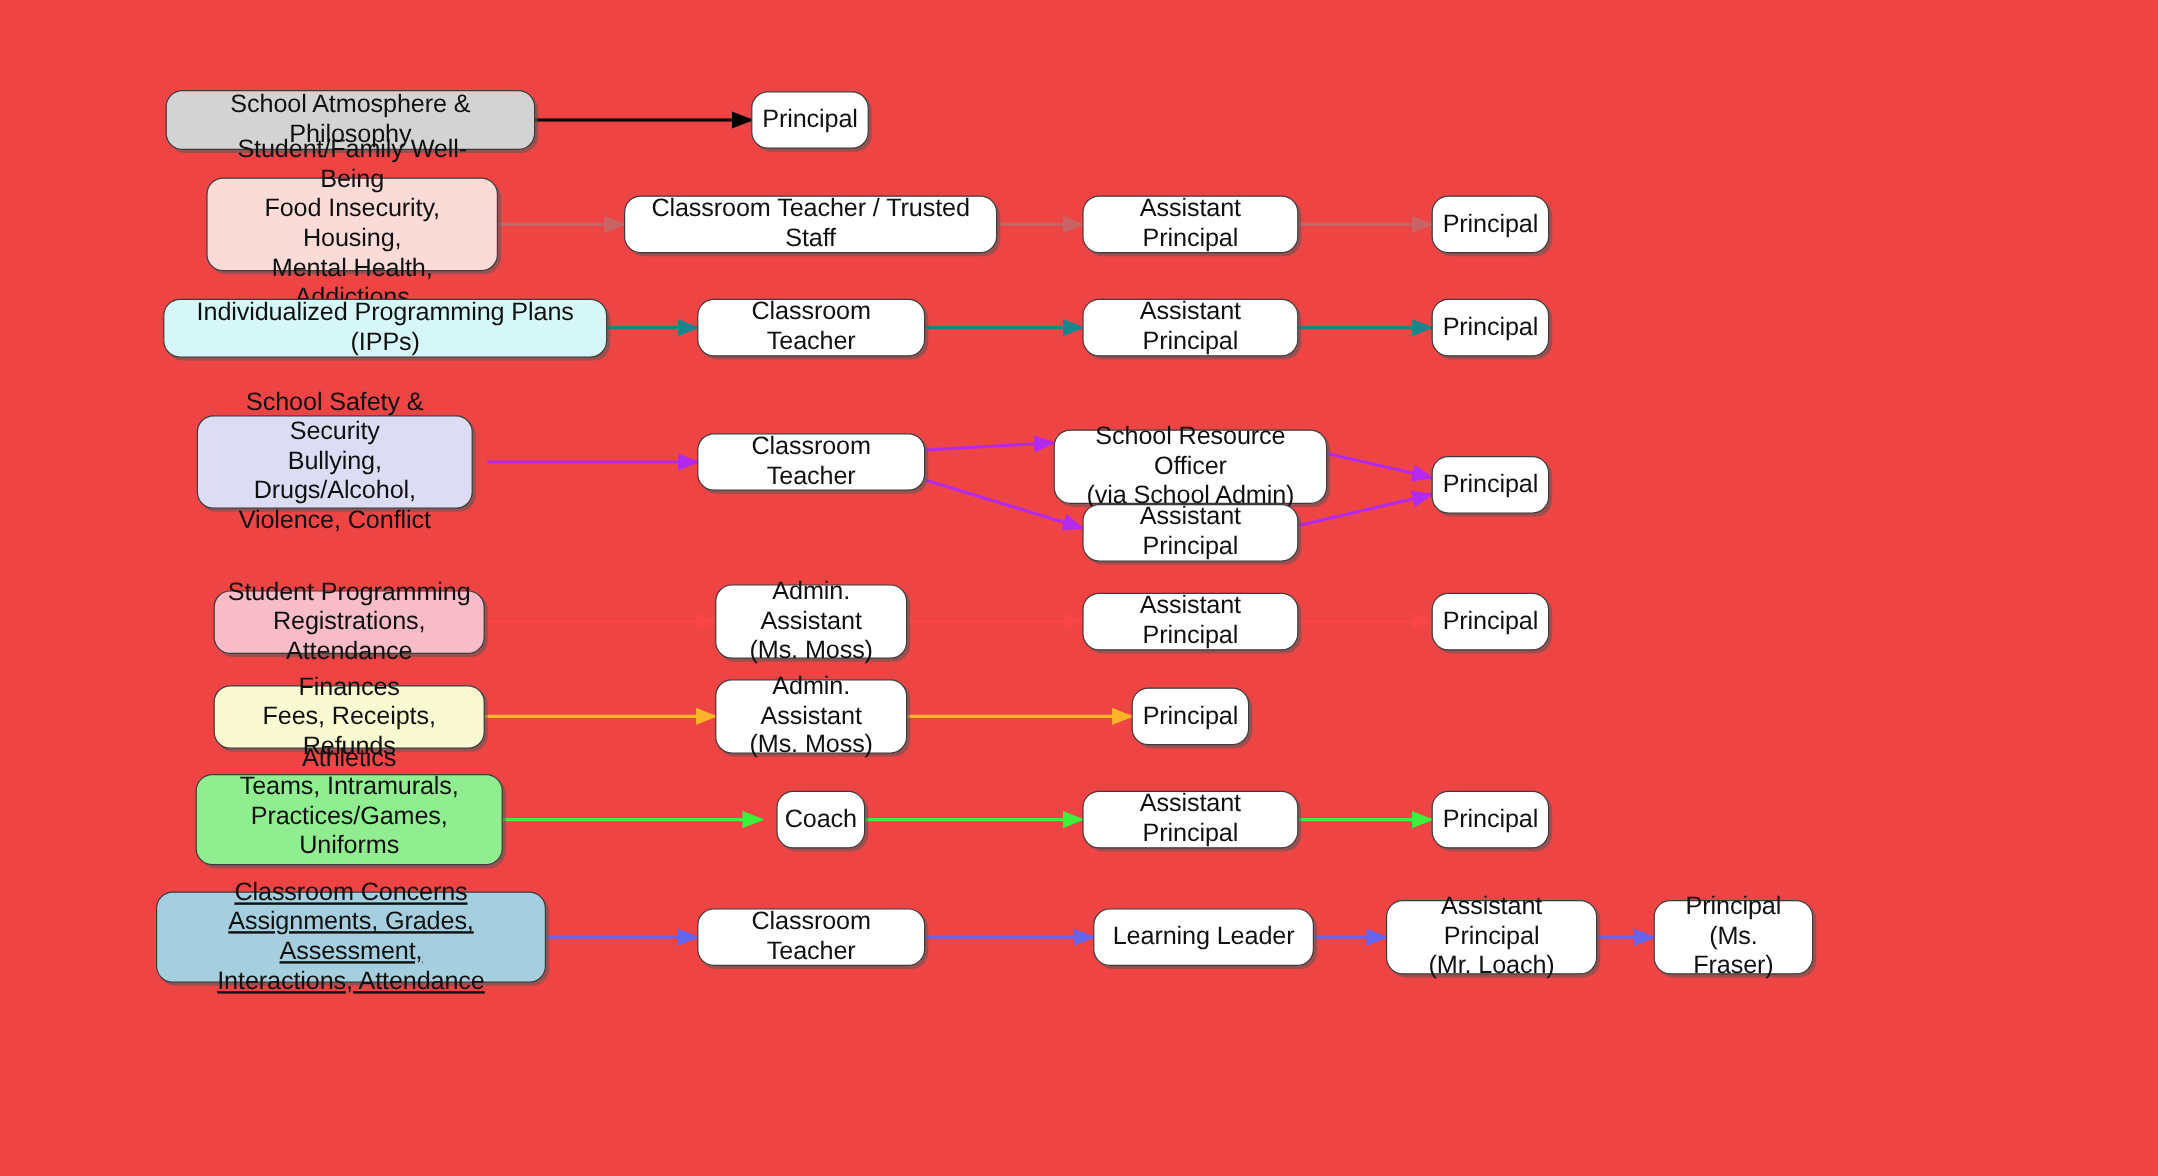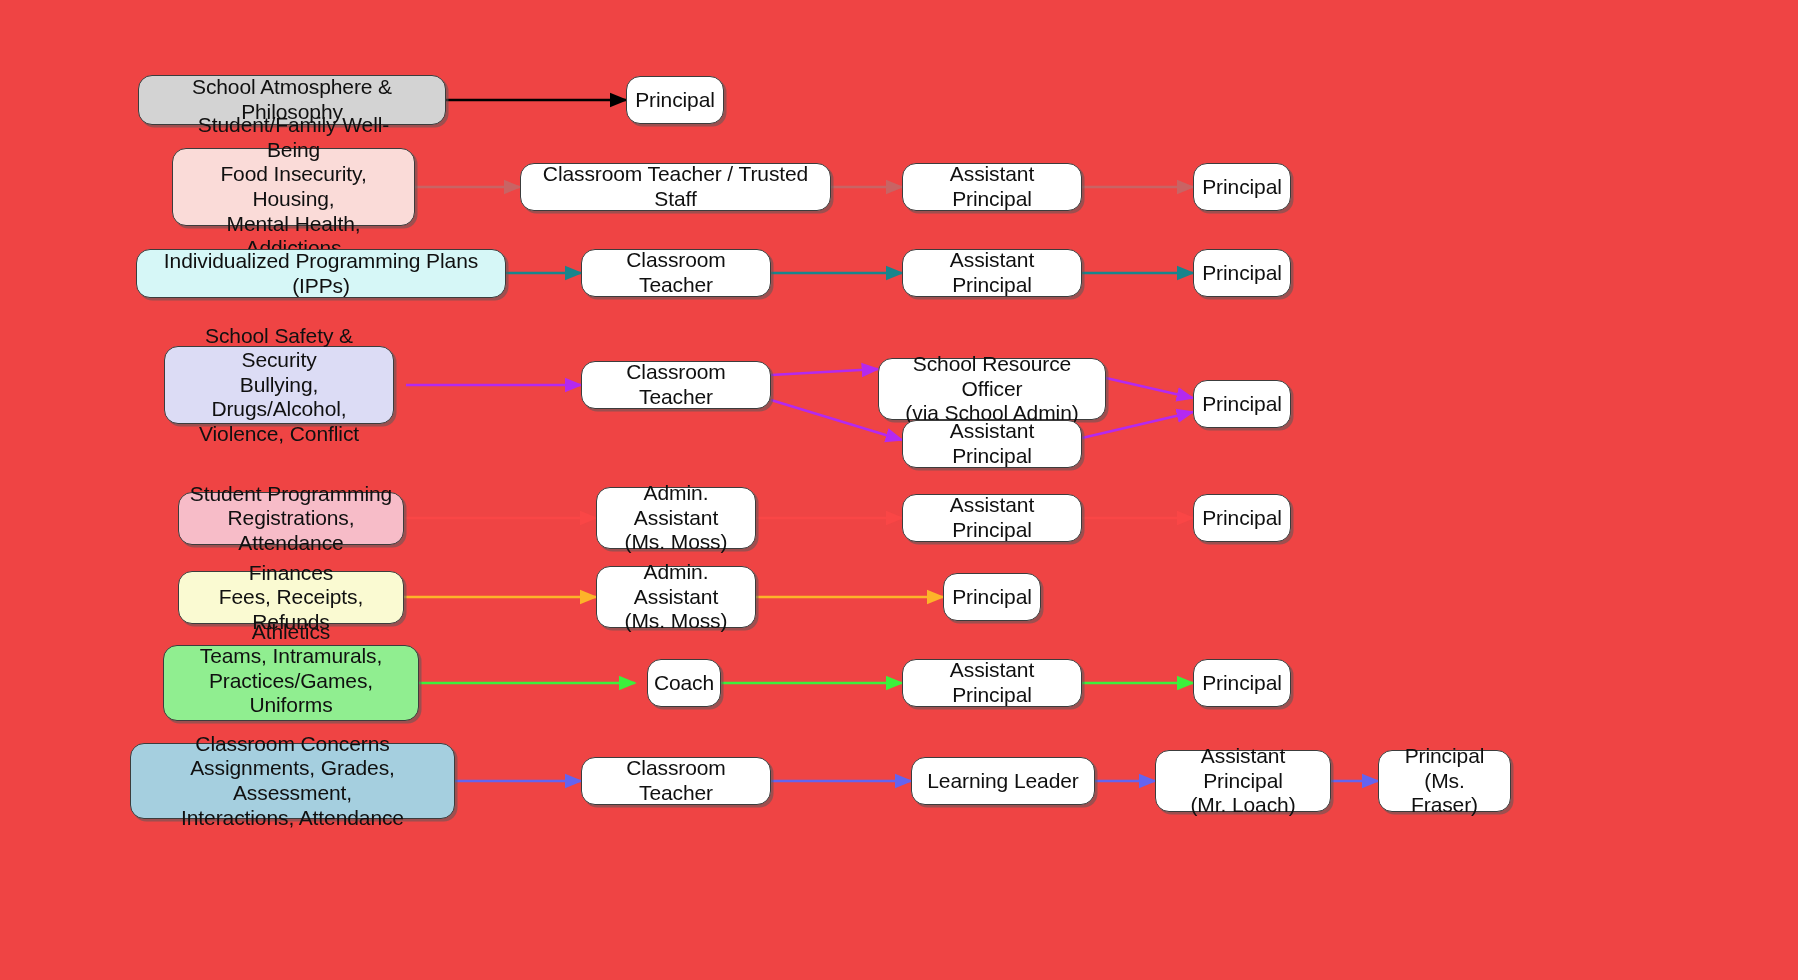--- a/index.html
+++ b/index.html
@@ -138,21 +138,21 @@
 Fees, Receipts, Refunds</span></div>
       <div class="node" style="left: 596px; top: 566px; width: 160px; height: 62px; background: rgb(255, 255, 255);"><span class="node-label">Admin. Assistant
 (Ms. Moss)</span></div>
       <div class="node" style="left: 943px; top: 573px; width: 98px; height: 48px; background: rgb(255, 255, 255);"><span class="node-label">Principal</span></div>
       <div class="node" style="left: 163px; top: 645px; width: 256px; height: 76px; background: rgb(144, 238, 144); align-items: flex-end;"><span class="node-label">Athletics
 Teams, Intramurals,
 Practices/Games, Uniforms</span></div>
       <div class="node" style="left: 635px; top: 659px; width: 74px; height: 48px; background: rgb(255, 255, 255); margin-left: 12px;"><span class="node-label">Coach</span></div>
       <div class="node" style="left: 902px; top: 659px; width: 180px; height: 48px; background: rgb(255, 255, 255);"><span class="node-label">Assistant Principal</span></div>
       <div class="node" style="left: 1193px; top: 659px; width: 98px; height: 48px; background: rgb(255, 255, 255);"><span class="node-label">Principal</span></div>
-      <div class="node" style="left: 130px; top: 743px; width: 325px; height: 76px; background: rgb(165, 207, 223);"><span class="node-label">Classroom Concerns
+      <div class="node" style="left: 130px; top: 743px; width: 325px; height: 76px; background: rgb(165, 207, 223); text-decoration: underline;"><span class="node-label">Classroom Concerns
 Assignments, Grades, Assessment,
 Interactions, Attendance</span></div>
       <div class="node" style="left: 581px; top: 757px; width: 190px; height: 48px; background: rgb(255, 255, 255);"><span class="node-label">Classroom Teacher</span></div>
       <div class="node" style="left: 911px; top: 757px; width: 184px; height: 48px; background: rgb(255, 255, 255);"><span class="node-label">Learning Leader</span></div>
       <div class="node" style="left: 1155px; top: 750px; width: 176px; height: 62px; background: rgb(255, 255, 255);"><span class="node-label">Assistant Principal
 (Mr. Loach)</span></div>
       <div class="node" style="left: 1378px; top: 750px; width: 133px; height: 62px; background: rgb(255, 255, 255);"><span class="node-label">Principal
 (Ms. Fraser)</span></div>
     </div>
 </div>

